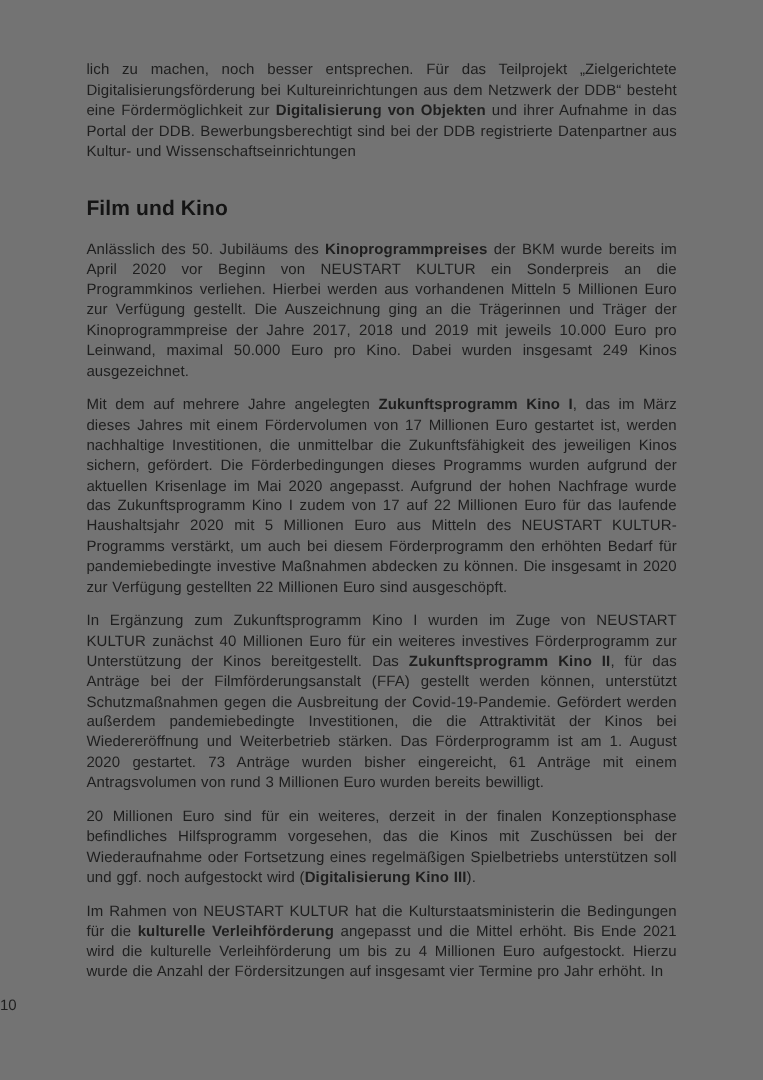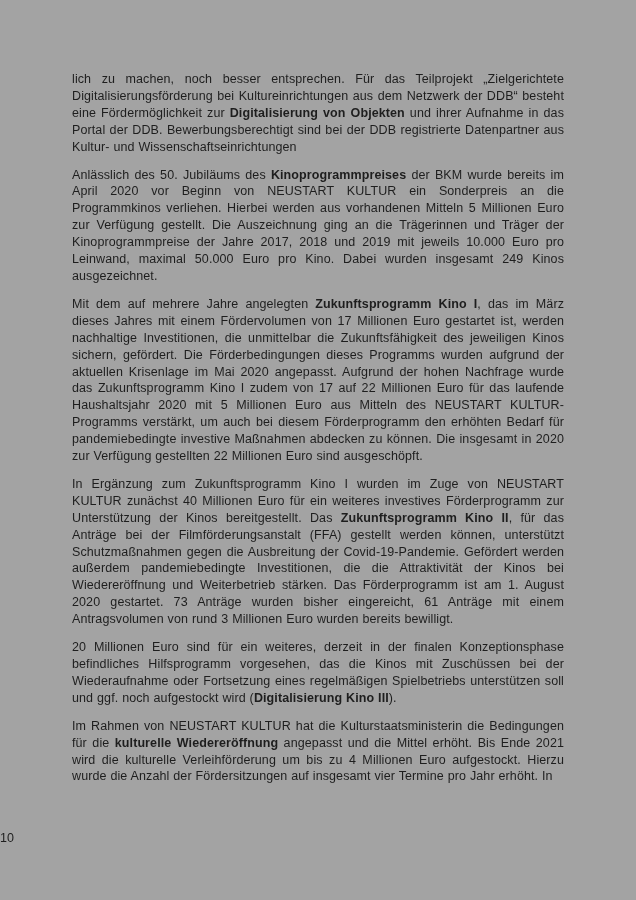--- a/index.html
+++ b/index.html
@@ -10,23 +10,23 @@
   body {
     width: 636px;
     height: 900px;
     font-family: "Liberation Sans", sans-serif;
     color: #1e1e1e;
   }
   .page {
     position: relative;
     width: 636px;
     height: 900px;
-    background: #a3a3a3;
+    background: #737373;
     box-sizing: border-box;
-    padding: 71px 72px 0 72px;
+    padding: 50px 72px 0 72px;
     overflow: hidden;
   }
   .para {
     margin: 0 0 11px 0;
     font-size: 12.5px;
     line-height: 16.9px;
     text-align: justify;
     letter-spacing: 0.1px;
     word-spacing: 0.3px;
     hyphens: auto;
@@ -53,26 +53,27 @@
     color: #1e1e1e;
   }
 </style>
 </head>
 <body>
 
 <div class="page">
 
   <p class="para"><span>lich zu machen, noch besser entsprechen. Für das Teilprojekt „Zielgerichtete Digitalisierungsförderung bei Kultureinrichtungen aus dem Netzwerk der DDB“ besteht eine Fördermöglichkeit zur </span><span class="b">Digitalisierung von Objekten</span><span> und ihrer Aufnahme in das Portal der DDB. Bewerbungsberechtigt sind bei der DDB registrierte Datenpartner aus Kultur- und Wissenschaftseinrichtungen</span></p>
 
+  <h1 class="section-heading">Film und Kino</h1>
 
   <p class="para"><span>Anlässlich des 50. Jubiläums des </span><span class="b">Kinoprogrammpreises</span><span> der BKM wurde bereits im April 2020 vor Beginn von NEUSTART KULTUR ein Sonderpreis an die Programmkinos verliehen. Hierbei werden aus vorhandenen Mitteln 5 Millionen Euro zur Verfügung gestellt. Die Auszeichnung ging an die Trägerinnen und Träger der Kinoprogrammpreise der Jahre 2017, 2018 und 2019 mit jeweils 10.000 Euro pro Leinwand, maximal 50.000 Euro pro Kino. Dabei wurden insgesamt 249 Kinos ausgezeichnet.</span></p>
 
   <p class="para"><span>Mit dem auf mehrere Jahre angelegten </span><span class="b">Zukunftsprogramm Kino I</span><span>, das im März dieses Jahres mit einem Fördervolumen von 17 Millionen Euro gestartet ist, werden nachhaltige Investitionen, die unmittelbar die Zukunftsfähigkeit des jeweiligen Kinos sichern, gefördert. Die Förderbedingungen dieses Programms wurden aufgrund der aktuellen Krisenlage im Mai 2020 angepasst. Aufgrund der hohen Nachfrage wurde das Zukunftsprogramm Kino I zudem von 17 auf 22 Millionen Euro für das laufende Haushaltsjahr 2020 mit 5 Millionen Euro aus Mitteln des NEUSTART KULTUR-Programms verstärkt, um auch bei diesem Förderprogramm den erhöhten Bedarf für pandemiebedingte investive Maßnahmen abdecken zu können. Die insgesamt in 2020 zur Verfügung gestellten 22 Millionen Euro sind ausgeschöpft.</span></p>
 
   <p class="para"><span>In Ergänzung zum Zukunftsprogramm Kino I wurden im Zuge von NEUSTART KULTUR zunächst 40 Millionen Euro für ein weiteres investives Förderprogramm zur Unterstützung der Kinos bereitgestellt. Das </span><span class="b">Zukunftsprogramm Kino II</span><span>, für das Anträge bei der Filmförderungsanstalt (FFA) gestellt werden können, unterstützt Schutzmaßnahmen gegen die Ausbreitung der Covid-19-Pandemie. Gefördert werden außerdem pandemiebedingte Investitionen, die die Attraktivität der Kinos bei Wiedereröffnung und Weiterbetrieb stärken. Das Förderprogramm ist am 1. August 2020 gestartet. 73 Anträge wurden bisher eingereicht, 61 Anträge mit einem Antragsvolumen von rund 3 Millionen Euro wurden bereits bewilligt.</span></p>
 
   <p class="para"><span>20 Millionen Euro sind für ein weiteres, derzeit in der finalen Konzeptionsphase befindliches Hilfsprogramm vorgesehen, das die Kinos mit Zuschüssen bei der Wiederaufnahme oder Fortsetzung eines regelmäßigen Spielbetriebs unterstützen soll und ggf. noch aufgestockt wird (</span><span class="b">Digitalisierung Kino III</span><span>).</span></p>
 
-  <p class="para"><span>Im Rahmen von NEUSTART KULTUR hat die Kulturstaatsministerin die Bedingungen für die </span><span class="b">kulturelle Wiedereröffnung</span><span> angepasst und die Mittel erhöht. Bis Ende 2021 wird die kulturelle Verleihförderung um bis zu 4 Millionen Euro aufgestockt. Hierzu wurde die Anzahl der Fördersitzungen auf insgesamt vier Termine pro Jahr erhöht. In</span></p>
+  <p class="para"><span>Im Rahmen von NEUSTART KULTUR hat die Kulturstaatsministerin die Bedingungen für die </span><span class="b">kulturelle Verleihförderung</span><span> angepasst und die Mittel erhöht. Bis Ende 2021 wird die kulturelle Verleihförderung um bis zu 4 Millionen Euro aufgestockt. Hierzu wurde die Anzahl der Fördersitzungen auf insgesamt vier Termine pro Jahr erhöht. In</span></p>
 
   <div class="page-number">10</div>
 
 </div>
 
 </body></html>

